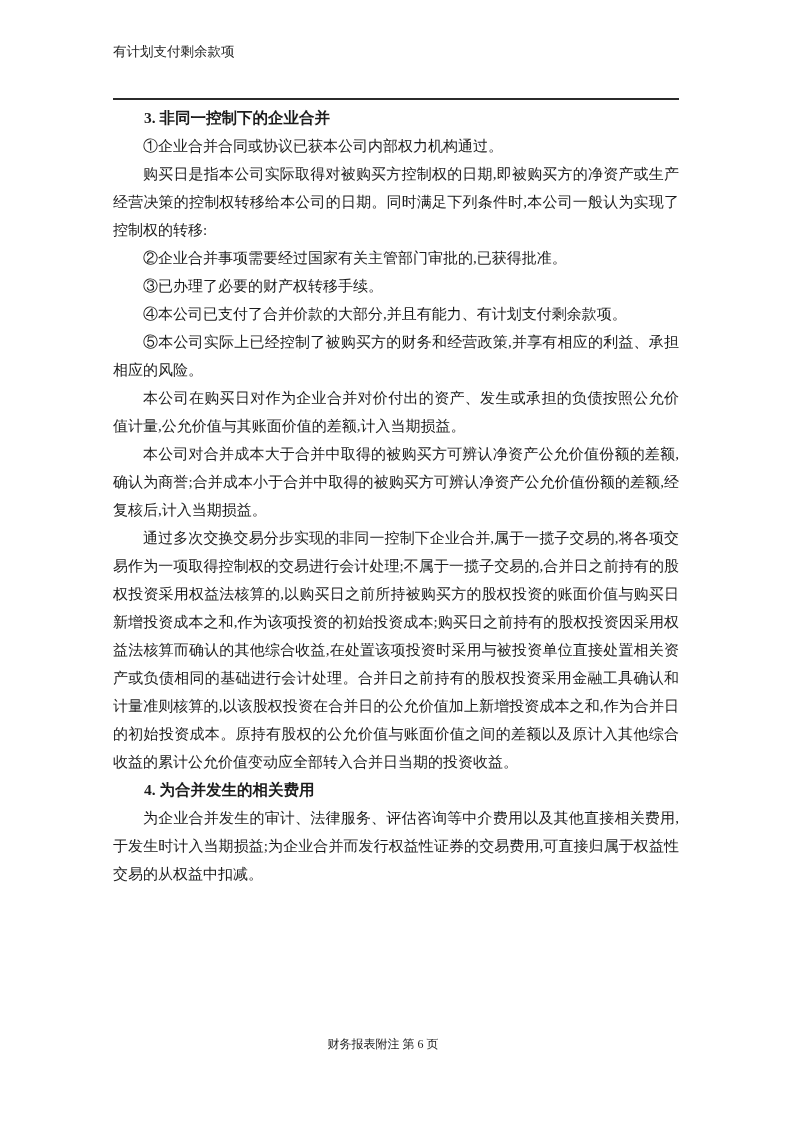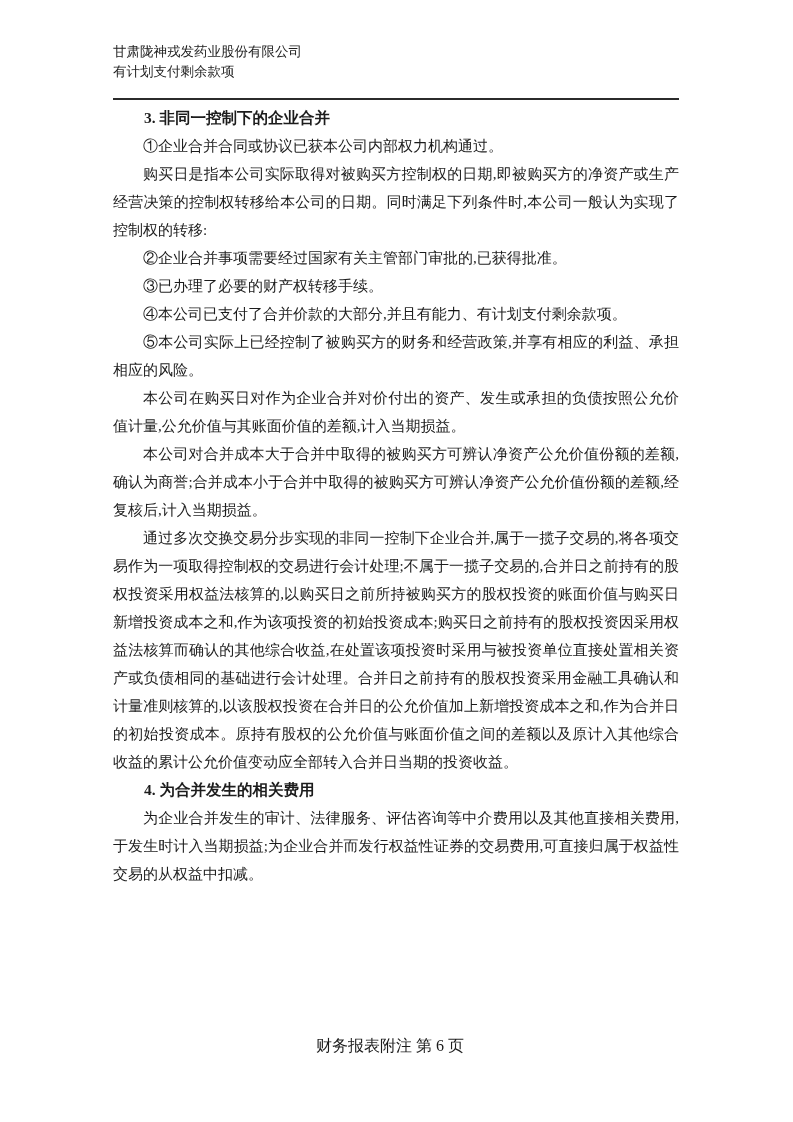--- a/index.html
+++ b/index.html
@@ -39,34 +39,33 @@
     text-align: justify;
     text-justify: inter-ideograph;
     color: #1c1c1c;
   }
   .body p { margin: 0; text-indent: 2em; }
   .body p.cont { text-indent: 0; }
   .body p.h { font-weight: bold; font-size: 15.5px; }
   .footer {
     position: absolute;
     top: 1036px;
-    left: 16px;
+    left: 9px;
     width: 748px;
     text-align: center;
-    font-size: 16px;
+    font-size: 12px;
     color: #1c1c1c;
   }
 </style>
 </head>
 <body>
 
 <div class="page">
 
   <div class="header">
-    <div>甘肃陇神戎发药业股份有限公司</div>
     <div>有计划支付剩余款项</div>
   </div>
 
   <div class="rule"></div>
 
   <div class="body">
     <p class="h">3. 非同一控制下的企业合并</p>
     <p>①企业合并合同或协议已获本公司内部权力机构通过。</p>
     <p>购买日是指本公司实际取得对被购买方控制权的日期,即被购买方的净资产或生产经营决策的控制权转移给本公司的日期。同时满足下列条件时,本公司一般认为实现了控制权的转移:</p>
     <p>②企业合并事项需要经过国家有关主管部门审批的,已获得批准。</p>

